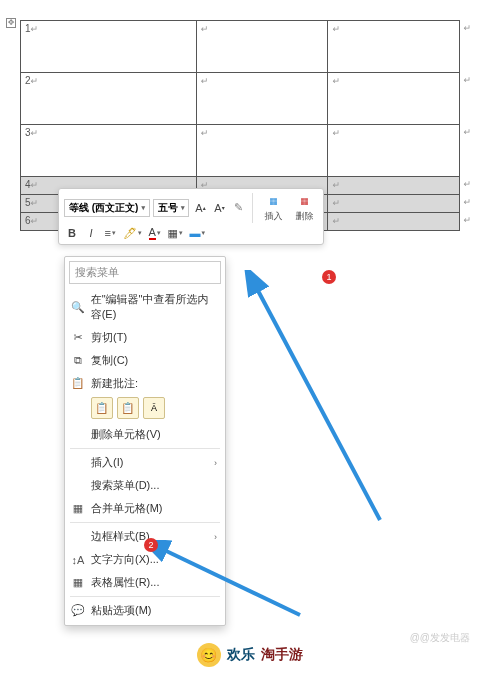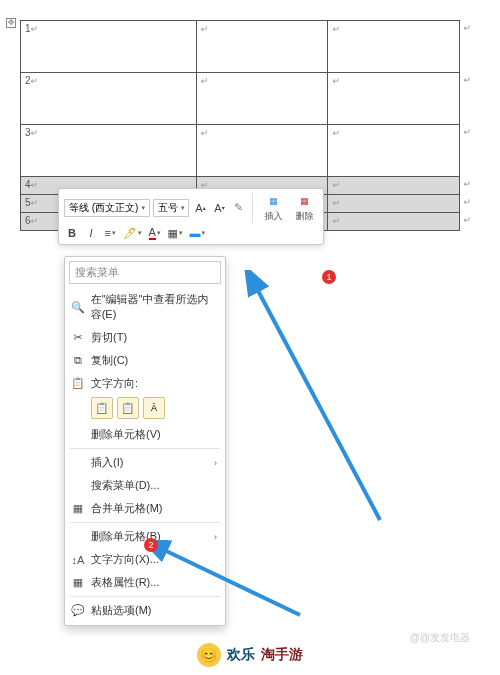--- a/index.html
+++ b/index.html
@@ -69,20 +69,21 @@
   }
   .mini-row { display: flex; align-items: center; gap: 3px; }
   .mini-sel {
     border: 1px solid #c9c9c9;
     padding: 1px 4px;
     font-size: 10px;
     display: flex;
     align-items: center;
     gap: 2px;
     background: #fff;
+    font-weight: bold;
   }
   .mini-btn {
     min-width: 16px; height: 16px;
     display: inline-flex;
     align-items: center; justify-content: center;
     font-size: 11px;
     color: #444;
     padding: 0 2px;
   }
   .caret { font-size: 7px; color: #666; margin-left: 1px; }
@@ -293,21 +294,21 @@
   <div class="ctx-item">
     <span class="ico">✂</span>
     <span>剪切(T)</span>
   </div>
   <div class="ctx-item">
     <span class="ico">⧉</span>
     <span>复制(C)</span>
   </div>
   <div class="ctx-item">
     <span class="ico">📋</span>
-    <span>文字方向:</span>
+    <span>新建批注:</span>
   </div>
   <div class="paste-row">
     <div class="paste-btn">📋</div>
     <div class="paste-btn">📋</div>
     <div class="paste-btn">
         <span style="font-size:9px">Ă</span>
       </div>
   </div>
   <div class="ctx-item">
     <span class="ico"></span>
@@ -323,21 +324,21 @@
     <span class="ico"></span>
     <span>搜索菜单(D)...</span>
   </div>
   <div class="ctx-item">
     <span class="ico">▦</span>
     <span>合并单元格(M)</span>
   </div>
   <div class="ctx-sep"></div>
   <div class="ctx-item">
     <span class="ico"></span>
-    <span>删除单元格(B)</span>
+    <span>边框样式(B)</span>
     <span class="sub">›</span>
   </div>
   <div class="ctx-item">
     <span class="ico">↕A</span>
     <span>文字方向(X)...</span>
   </div>
   <div class="ctx-item">
     <span class="ico">▦</span>
     <span>表格属性(R)...</span>
   </div>

